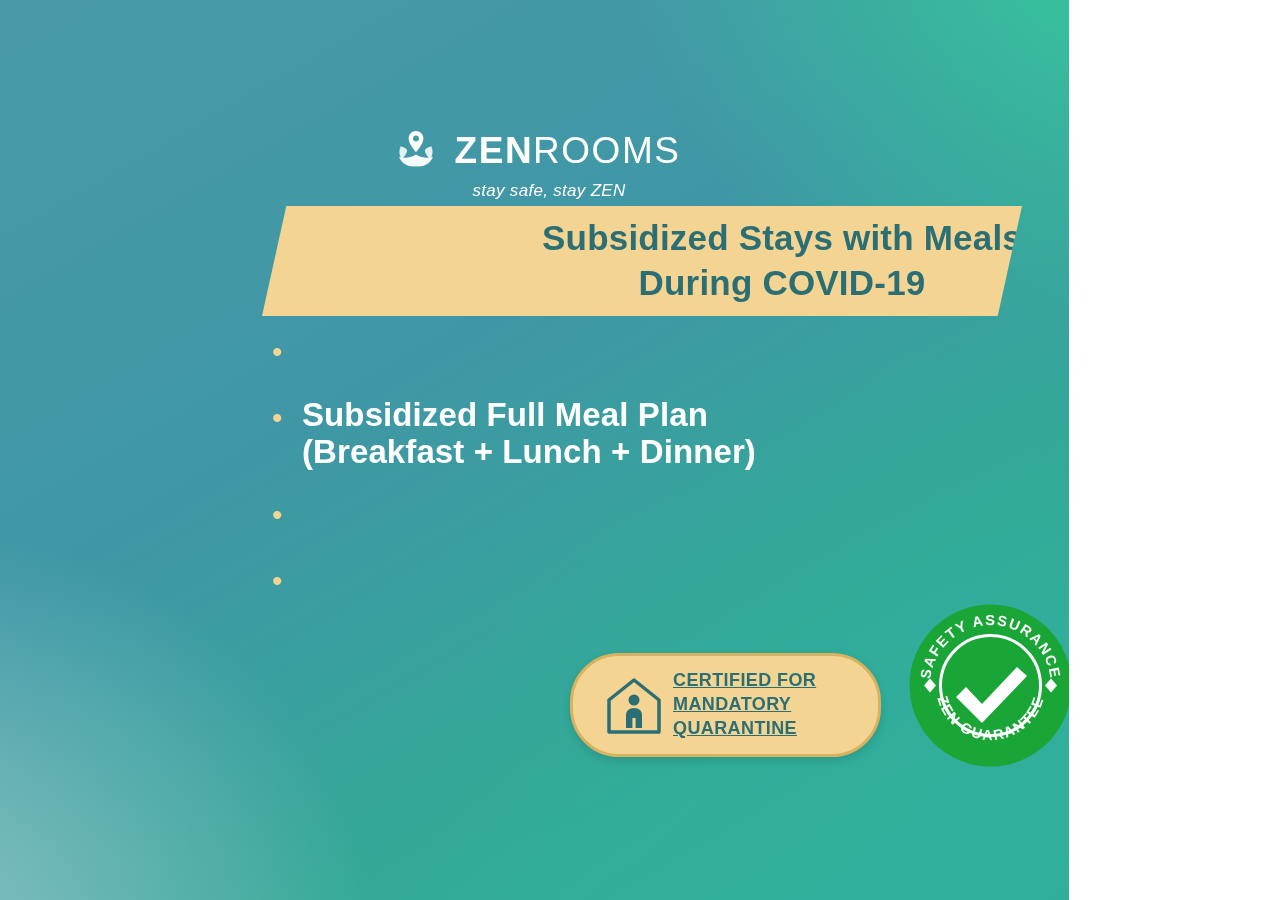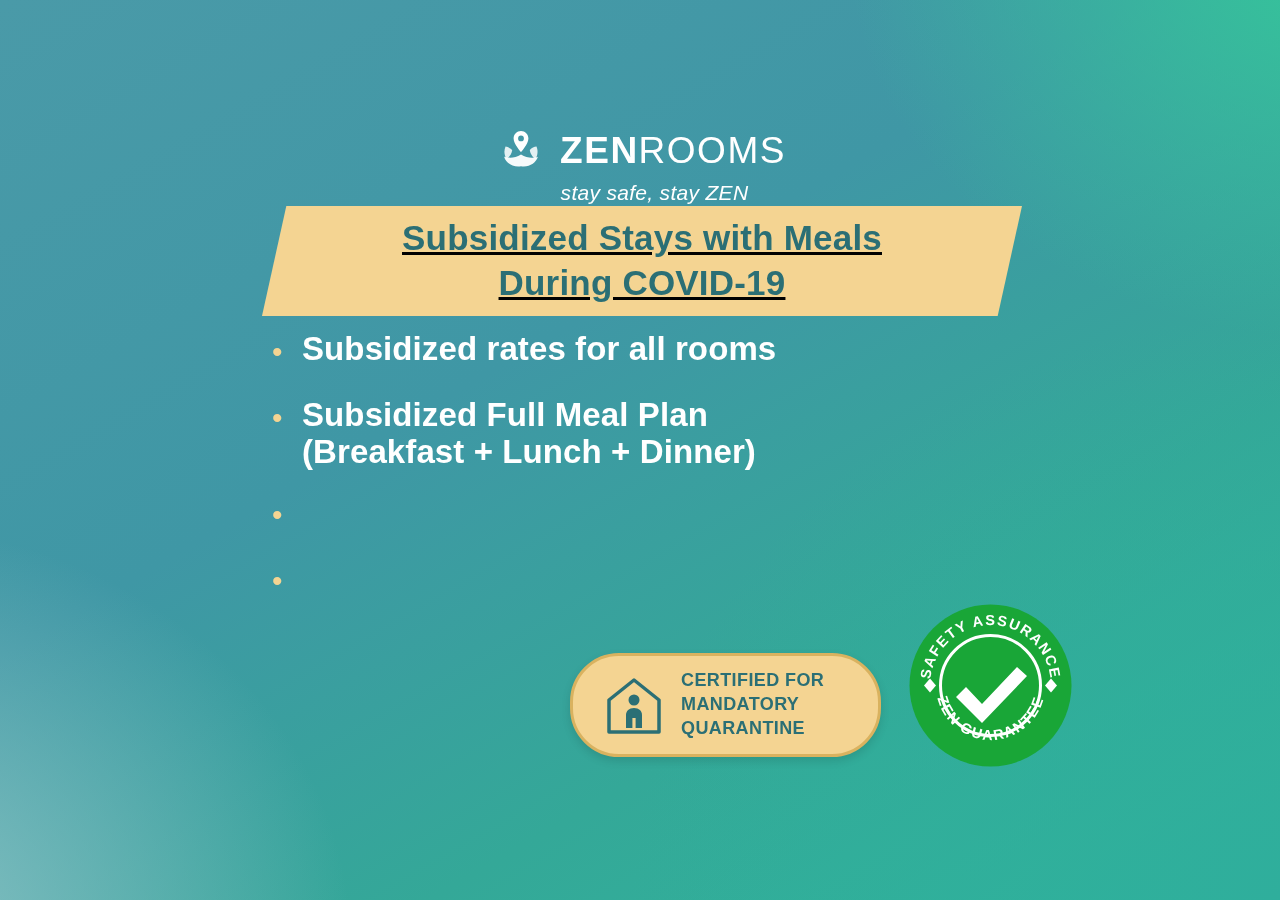--- a/index.html
+++ b/index.html
@@ -8,21 +8,21 @@
   }
   body {
     width: 1280px;
     height: 900px;
     overflow: hidden;
     font-family: "Liberation Sans", sans-serif;
   }
 
   .poster {
     position: relative;
-    width: 1280px;
+    width: 1069px;
     height: 900px;
     background:
       radial-gradient(ellipse 900px 700px at 105% -5%, #35c79a 0%, rgba(53,199,154,0) 55%),
       radial-gradient(ellipse 800px 700px at -10% 105%, #8dc3c6 0%, rgba(141,195,198,0) 60%),
       radial-gradient(ellipse 1000px 900px at 100% 100%, #2fae9c 0%, rgba(47,174,156,0) 65%),
       linear-gradient(150deg, #4a9aa8 0%, #3f97a5 40%, #34a898 70%, #2fb79c 100%);
     overflow: hidden;
   }
 
   
@@ -47,41 +47,40 @@
     font-size: 37px;
     letter-spacing: 1.5px;
     color: #ffffff;
     line-height: 1;
     white-space: nowrap;
   }
   .logo-text .zen { font-weight: bold; }
   .logo-text .rooms { font-weight: normal; }
   .logo-tag {
     margin-top: 5px;
-    font-size: 21px;
+    font-size: 17px;
     font-style: italic;
     color: #ffffff;
     letter-spacing: 0.3px;
     text-align: center;
     padding-left: 29px;
   }
 
   
   .banner {
     position: absolute;
     top: 206px;
     left: 262px;
     width: 760px;
     height: 110px;
     background: #f4d492;
     clip-path: polygon(3.2% 0%, 100% 0%, 96.8% 100%, 0% 100%);
     display: flex;
     align-items: center;
-    justify-content: center;
-    text-decoration: underline;
+    justify-content: flex-end;
   }
   .banner-title {
     color: #2b6f75;
     font-size: 35px;
     font-weight: bold;
     line-height: 1.28;
     text-align: center;
     white-space: pre-line;
     letter-spacing: 0.2px;
   }
@@ -129,27 +128,28 @@
     align-items: center;
     box-shadow: 0 4px 10px rgba(0,0,0,0.12);
   }
   .quarantine-icon {
     width: 62px;
     height: 62px;
     margin-left: 30px;
     flex: 0 0 62px;
   }
   .quarantine-text {
-    margin-left: 16px;
+    margin-left: 8px;
     color: #2b6f75;
     font-size: 18px;
     font-weight: bold;
     line-height: 1.32;
     letter-spacing: 0.4px;
     white-space: pre-line;
+    text-decoration: underline;
   }
 
   
   .seal {
     position: absolute;
     left: 908px;
     top: 603px;
     width: 165px;
     height: 165px;
   }
@@ -178,21 +178,20 @@
   </div>
 
   <div class="banner">
     <div class="banner-title">Subsidized Stays with Meals
 During COVID-19</div>
   </div>
 
   <div class="bullets">
     <div class="bullet">
       <span class="dot">•</span>
-      <span class="bullet-text">Subsidized rates for all rooms</span>
     </div>
     <div class="bullet">
       <span class="dot">•</span>
       <span class="bullet-text">Subsidized Full Meal Plan
 (Breakfast + Lunch + Dinner)</span>
     </div>
     <div class="bullet">
       <span class="dot">•</span>
     </div>
     <div class="bullet">

